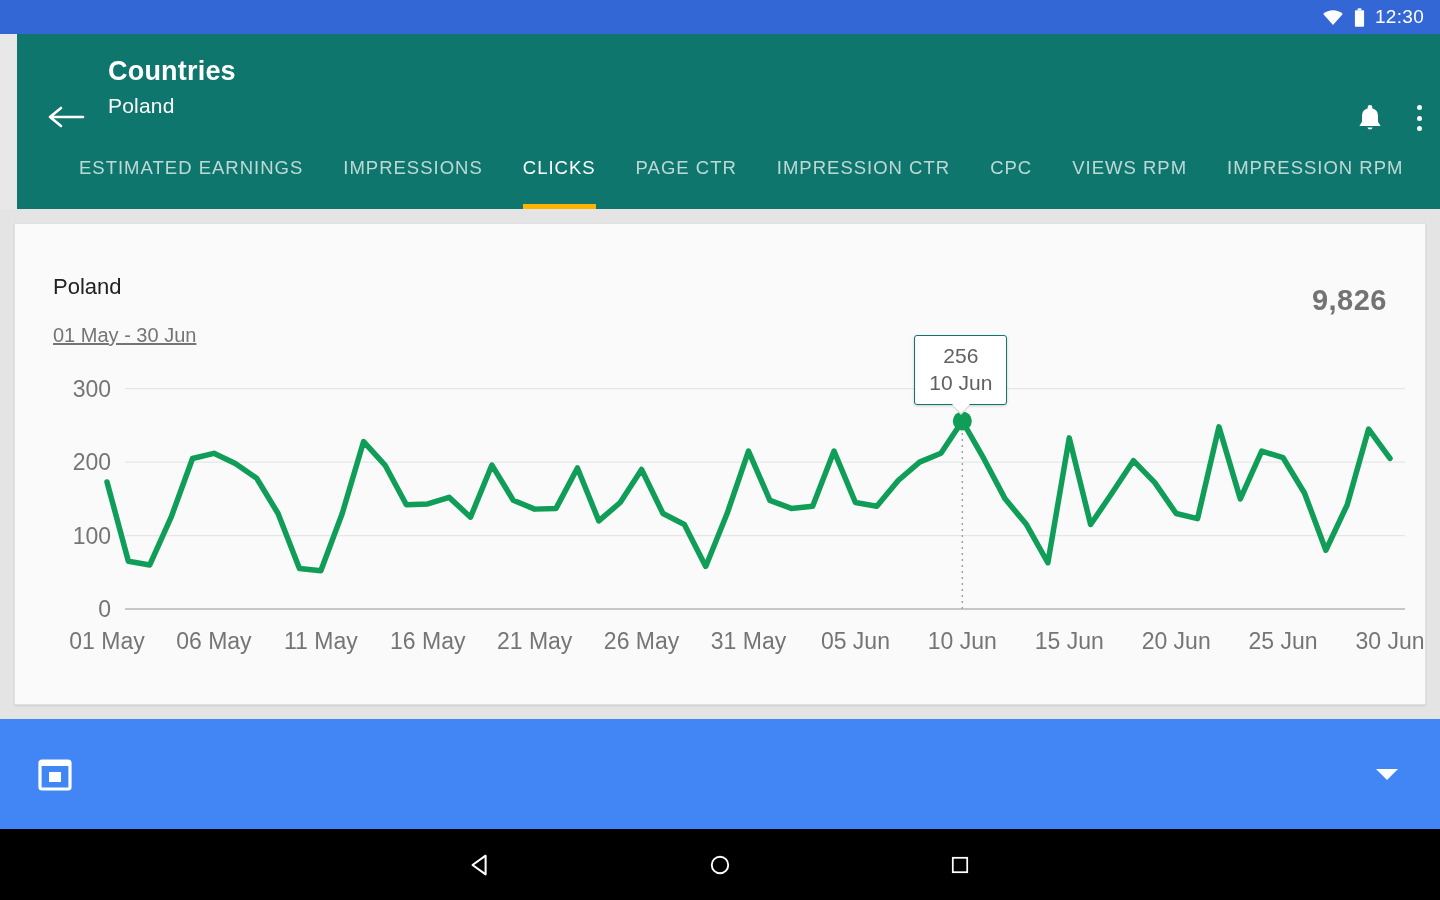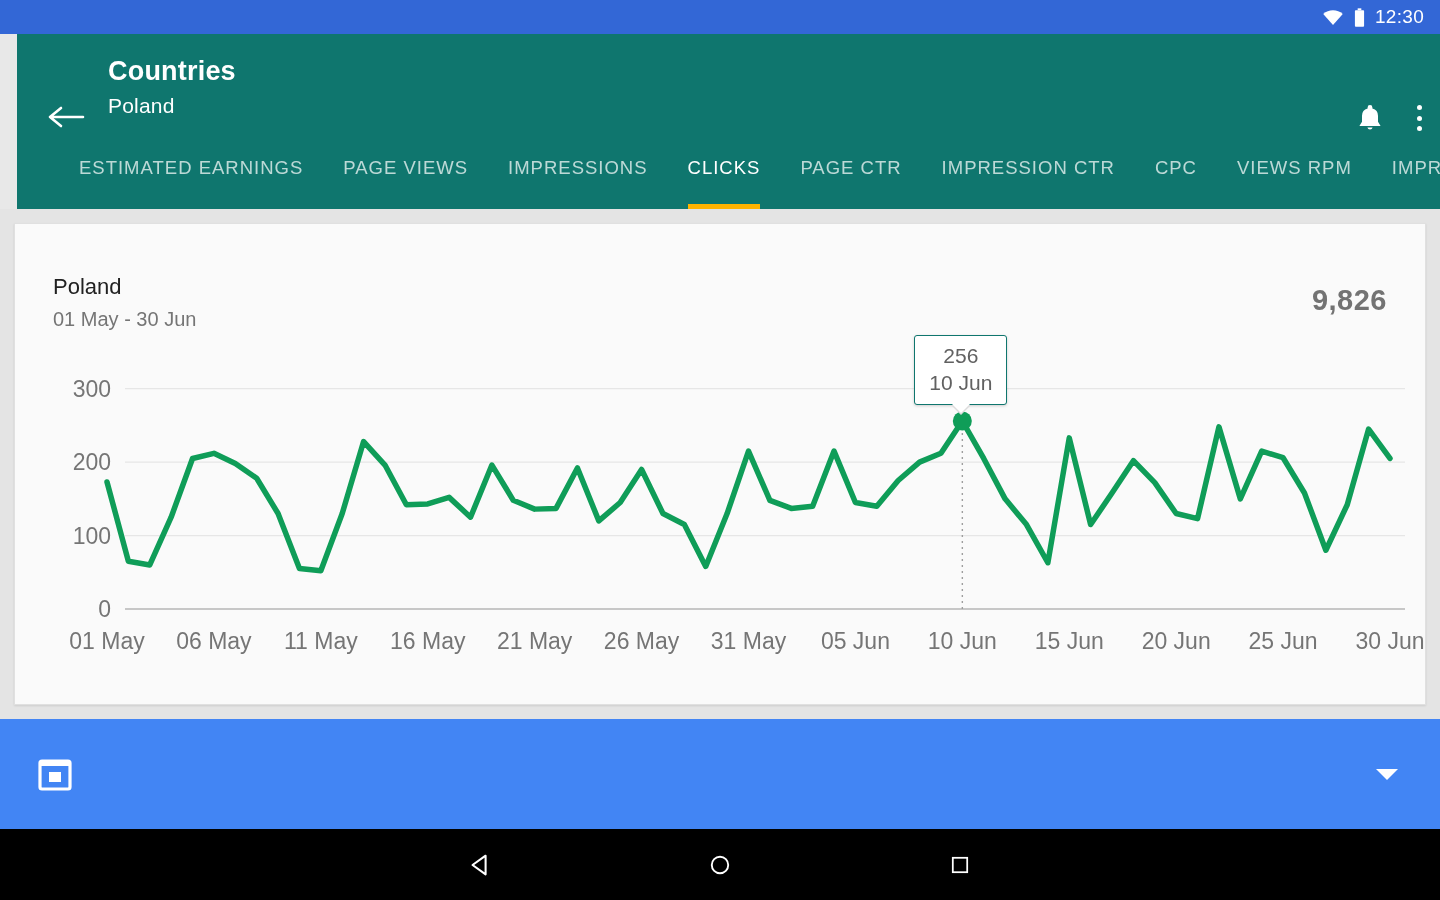--- a/index.html
+++ b/index.html
@@ -81,22 +81,22 @@
     width: 1412px; height: 482px; background: #fafafa;
     border: 1px solid #e0e0e0;
     box-shadow: 0 1px 2px rgba(0,0,0,0.10);
     position: relative;
   }
   .card-country {
     position: absolute; left: 38px; top: 50px;
     font-size: 22px; color: #212121;
   }
   .card-range {
-    position: absolute; left: 38px; top: 84px;
-    font-size: 20px; color: #757575;
+    position: absolute; left: 38px; top: 100px;
+    font-size: 20px; color: #757575; text-decoration: underline;
   }
   .card-total {
     position: absolute; right: 38px; top: 60px;
     font-size: 29px; color: #737373; font-weight: bold;
     letter-spacing: .5px;
   }
 
   
   .chart-wrap { position: absolute; left: 0; top: 0; width: 1412px; height: 482px; }
   .chart-svg { position: absolute; left: 0; top: 0; }
@@ -187,21 +187,20 @@
     </span>
 
     <span class="overflow-icon">
       <i></i>
       <i></i>
       <i></i>
     </span>
 
     <div class="tabs" id="tabs">
         <div class="tab">ESTIMATED EARNINGS</div>
-        <div class="tab">PAGE VIEWS</div>
         <div class="tab">IMPRESSIONS</div>
         <div class="tab active">CLICKS</div>
         <div class="tab">PAGE CTR</div>
         <div class="tab">IMPRESSION CTR</div>
         <div class="tab">CPC</div>
         <div class="tab">VIEWS RPM</div>
         <div class="tab">IMPRESSION RPM</div>
       </div>
   </div>
 

